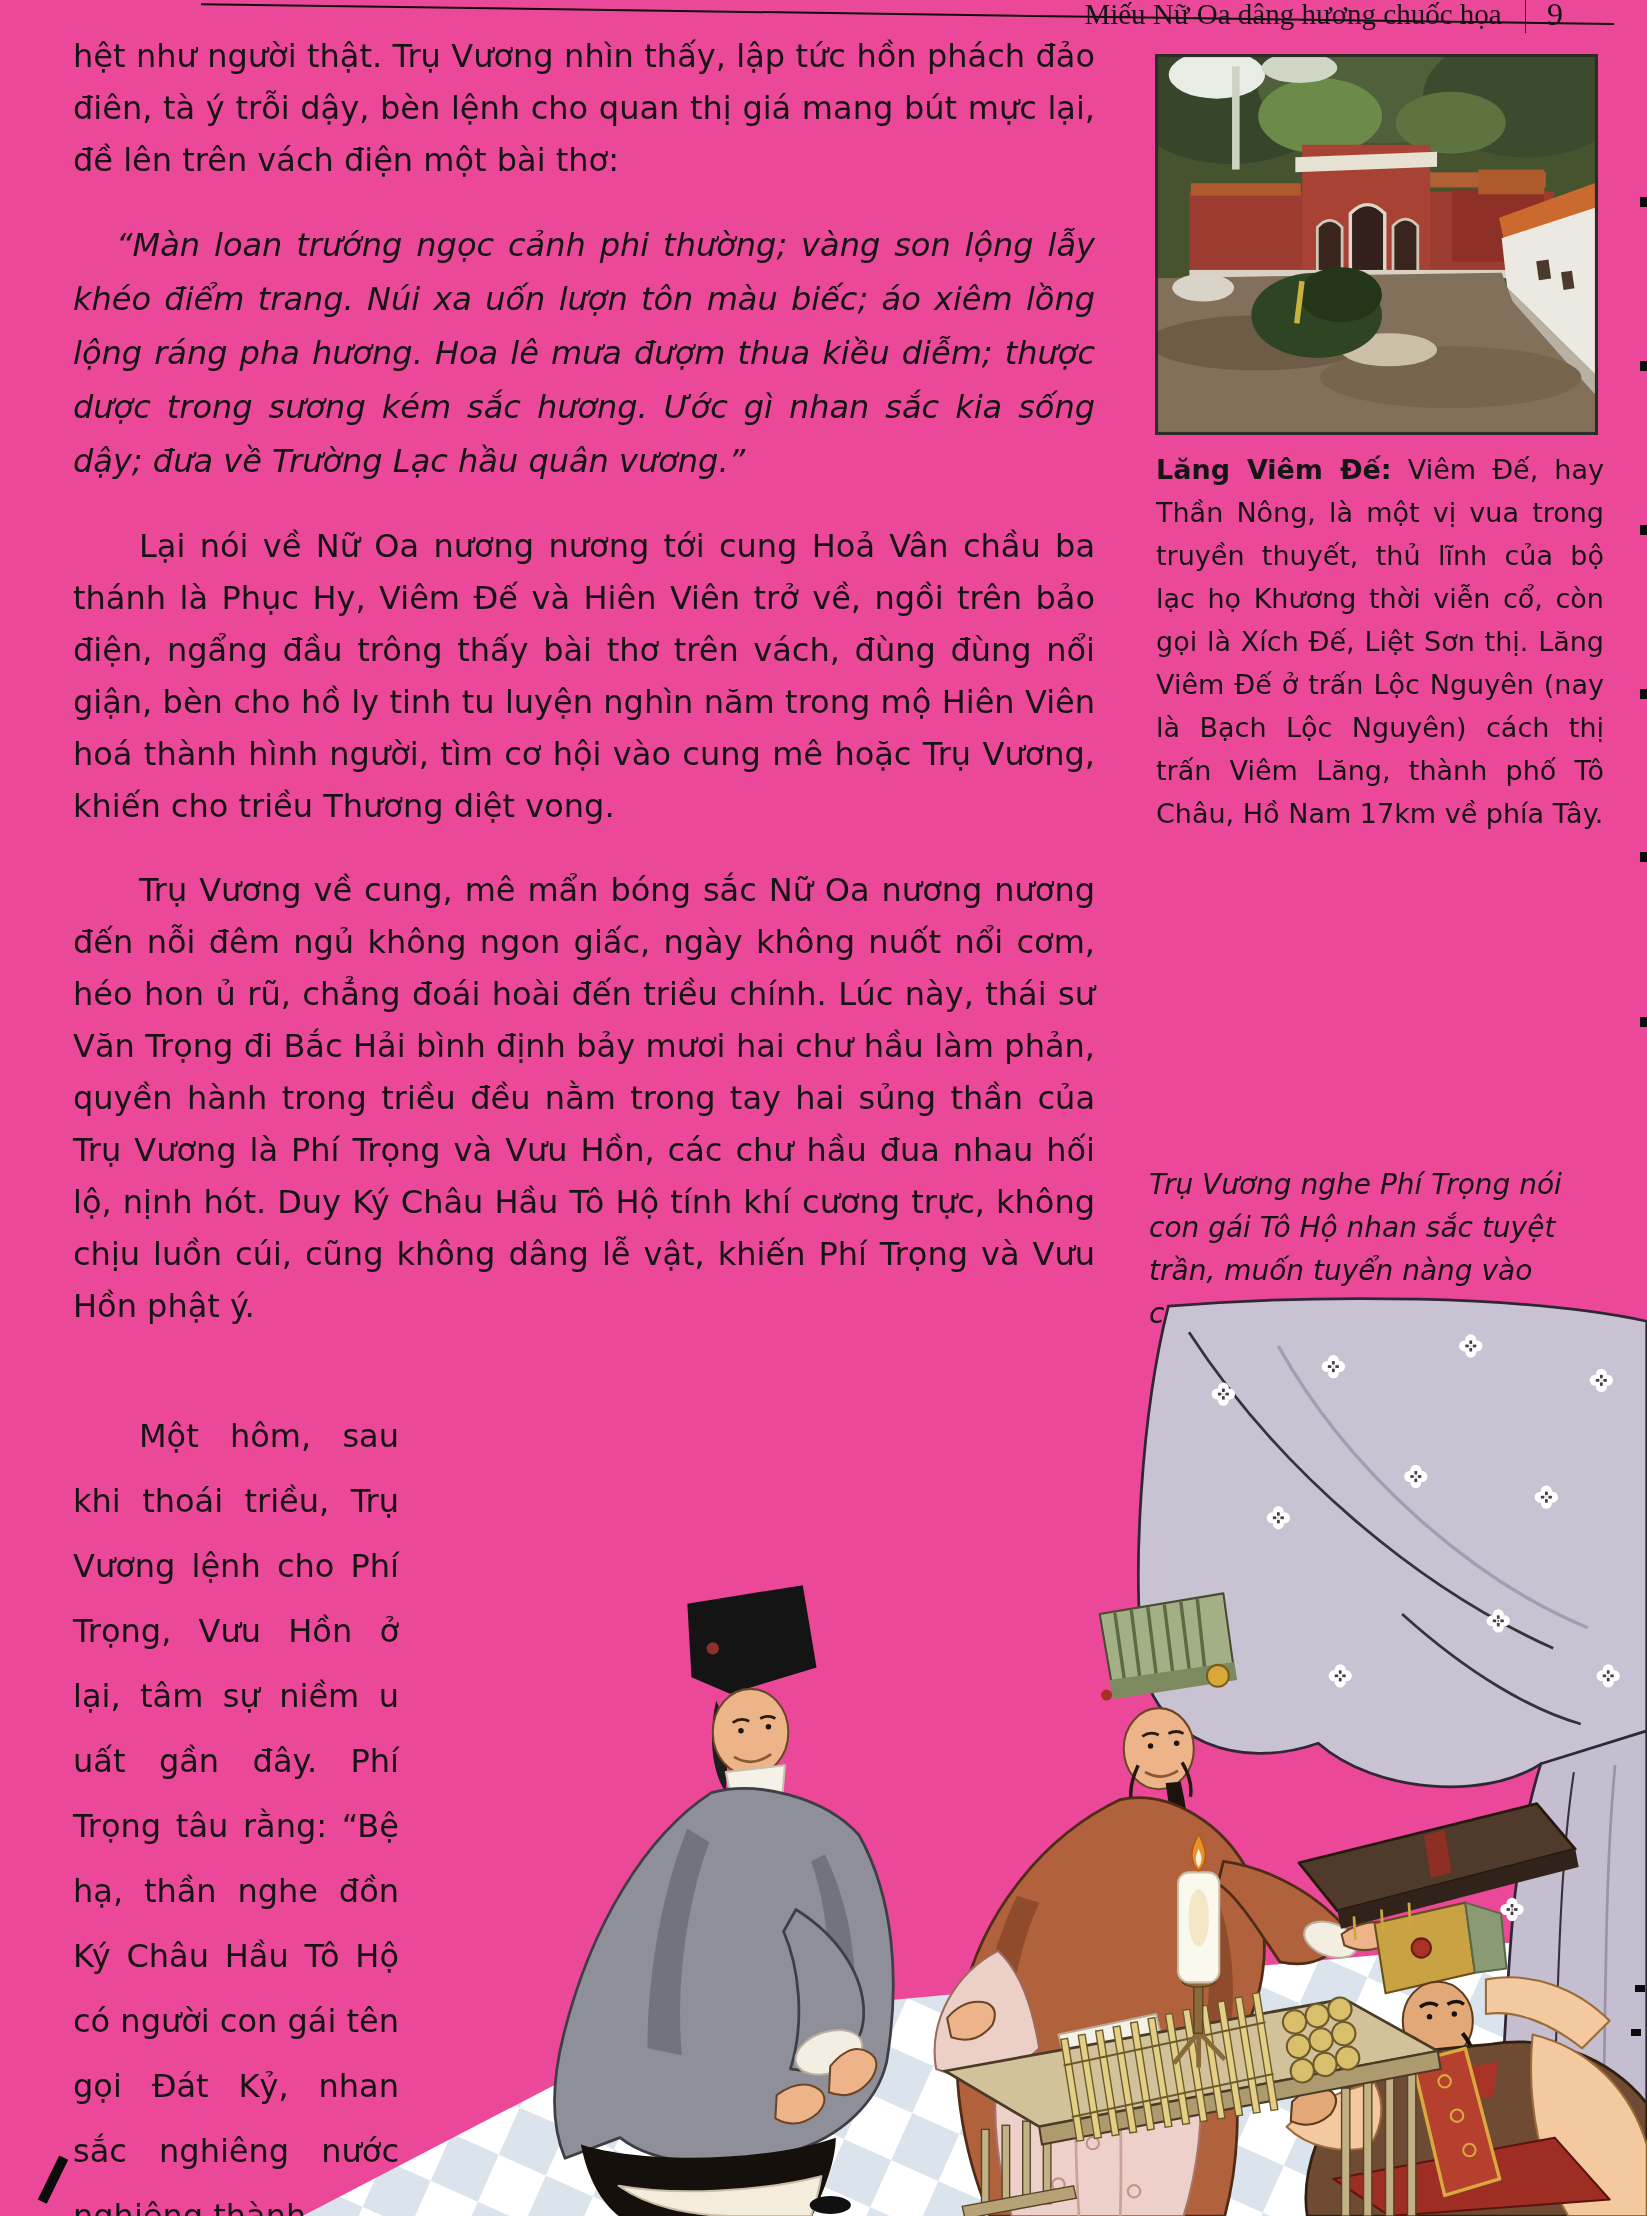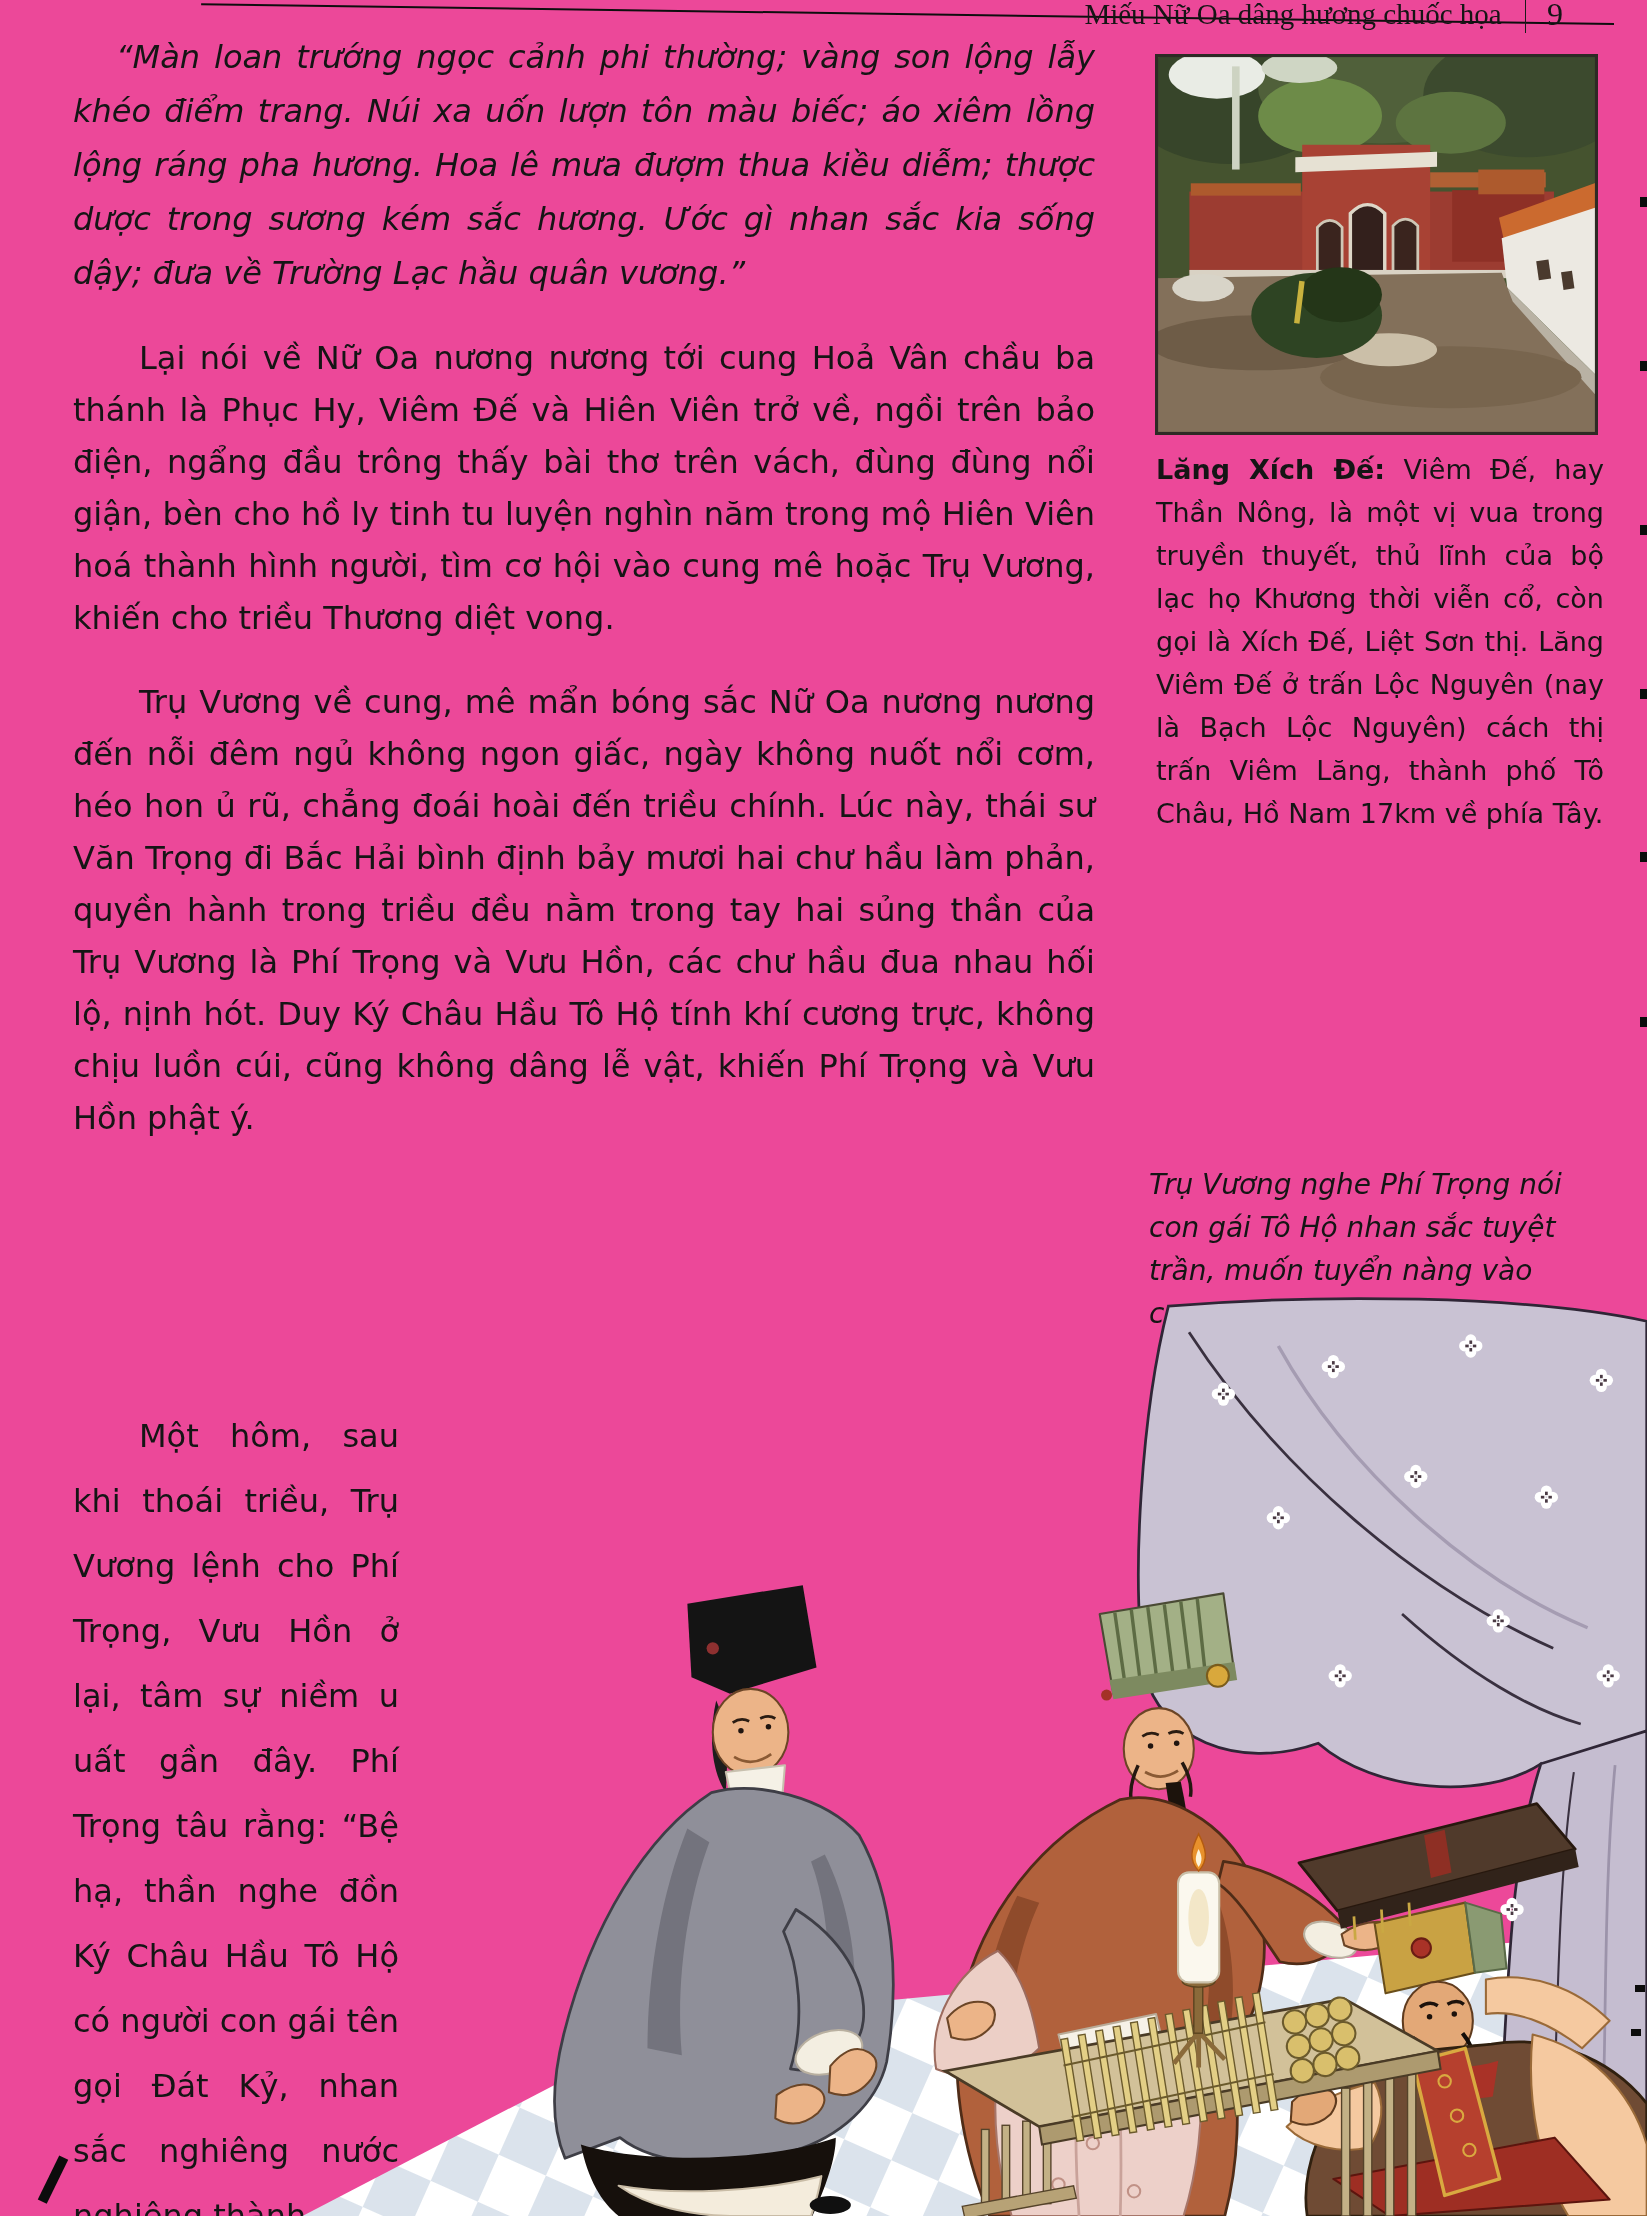--- a/index.html
+++ b/index.html
@@ -57,20 +57,21 @@
 <div class="page">
 
   <div class="header-rule"></div>
   <div class="header-text">
     <span class="header-title">Miếu Nữ Oa dâng hương chuốc họa</span>
     <span class="header-div"></span>
     <span class="header-num">9</span>
   </div>
 
   <div class="main-col">
+    <p class="para">hệt như người thật. Trụ Vương nhìn thấy, lập tức hồn phách đảo điên, tà ý trỗi dậy, bèn lệnh cho quan thị giá mang bút mực lại, đề lên trên vách điện một bài thơ:</p>
     <p class="para poem">“Màn loan trướng ngọc cảnh phi thường; vàng son lộng lẫy khéo điểm trang. Núi xa uốn lượn tôn màu biếc; áo xiêm lồng lộng ráng pha hương. Hoa lê mưa đượm thua kiều diễm; thược dược trong sương kém sắc hương. Ước gì nhan sắc kia sống dậy; đưa về Trường Lạc hầu quân vương.”</p>
     <p class="para indent">Lại nói về Nữ Oa nương nương tới cung Hoả Vân chầu ba thánh là Phục Hy, Viêm Đế và Hiên Viên trở về, ngồi trên bảo điện, ngẩng đầu trông thấy bài thơ trên vách, đùng đùng nổi giận, bèn cho hồ ly tinh tu luyện nghìn năm trong mộ Hiên Viên hoá thành hình người, tìm cơ hội vào cung mê hoặc Trụ Vương, khiến cho triều Thương diệt vong.</p>
     <p class="para indent">Trụ Vương về cung, mê mẩn bóng sắc Nữ Oa nương nương đến nỗi đêm ngủ không ngon giấc, ngày không nuốt nổi cơm, héo hon ủ rũ, chẳng đoái hoài đến triều chính. Lúc này, thái sư Văn Trọng đi Bắc Hải bình định bảy mươi hai chư hầu làm phản, quyền hành trong triều đều nằm trong tay hai sủng thần của Trụ Vương là Phí Trọng và Vưu Hồn, các chư hầu đua nhau hối lộ, nịnh hót. Duy Ký Châu Hầu Tô Hộ tính khí cương trực, không chịu luồn cúi, cũng không dâng lễ vật, khiến Phí Trọng và Vưu Hồn phật ý.</p>
   </div>
 
   <div class="photo">
     <svg viewBox="0 0 644 554" preserveAspectRatio="none">
 
       <rect x="0" y="0" width="644" height="554" fill="#45532f"></rect>
       <ellipse cx="110" cy="70" rx="150" ry="90" fill="#37452a"></ellipse>
@@ -109,21 +110,21 @@
 
       <ellipse cx="235" cy="380" rx="95" ry="62" fill="#2e4423"></ellipse>
       <ellipse cx="270" cy="350" rx="60" ry="40" fill="#243618"></ellipse>
       <rect x="206" y="330" width="8" height="62" fill="#c9b23e" transform="rotate(7 210 360)"></rect>
 
       <rect x="2" y="2" width="640" height="550" fill="none" stroke="#2e2a25" stroke-width="5"></rect>
     </svg>
   </div>
 
   <div class="photo-caption">
-    <b>Lăng Xích Đế:</b>
+    <b>Lăng Viêm Đế:</b>
     <span>Viêm Đế, hay Thần Nông, là một vị vua trong truyền thuyết, thủ lĩnh của bộ lạc họ Khương thời viễn cổ, còn gọi là Xích Đế, Liệt Sơn thị. Lăng Viêm Đế ở trấn Lộc Nguyên (nay là Bạch Lộc Nguyên) cách thị trấn Viêm Lăng, thành phố Tô Châu, Hồ Nam 17km về phía Tây.</span>
   </div>
 
   <div class="illus-caption">Trụ Vương nghe Phí Trọng nói con gái Tô Hộ nhan sắc tuyệt trần, muốn tuyển nàng vào cung.</div>
 
   <div class="bottom-col">
     <span class="float-sp"></span><span class="lead-indent"></span><span>Một hôm, sau khi thoái triều, Trụ Vương lệnh cho Phí Trọng, Vưu Hồn ở lại, tâm sự niềm u uất gần đây. Phí Trọng tâu rằng: “Bệ hạ, thần nghe đồn Ký Châu Hầu Tô Hộ có người con gái tên gọi Đát Kỷ, nhan sắc nghiêng nước nghiêng thành,</span>
   </div>
 
   <div class="illustration">

